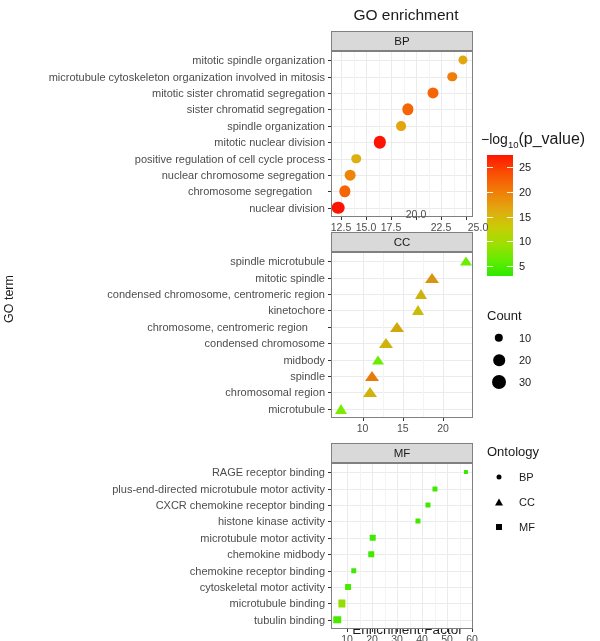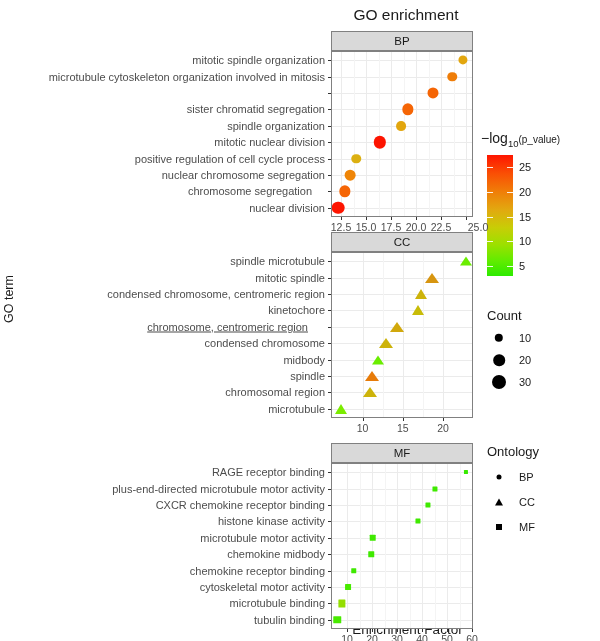--- a/index.html
+++ b/index.html
@@ -250,21 +250,21 @@
           <div class="pt pt-square" style="left: 40.75px; top: 73.8px; width: 6.59854px; height: 6.59854px; background: rgb(63, 233, 0);"></div>
           <div class="pt pt-square" style="left: 39.25px; top: 90.2px; width: 5.51374px; height: 5.51374px; background: rgb(63, 233, 0);"></div>
           <div class="pt pt-square" style="left: 21.75px; top: 106.6px; width: 5.51374px; height: 5.51374px; background: rgb(63, 233, 0);"></div>
           <div class="pt pt-square" style="left: 16px; top: 123px; width: 5.90048px; height: 5.90048px; background: rgb(72, 234, 0);"></div>
           <div class="pt pt-square" style="left: 10px; top: 139.4px; width: 7.22246px; height: 7.22246px; background: rgb(148, 222, 0);"></div>
           <div class="pt pt-square" style="left: 5.25px; top: 155.8px; width: 7.51307px; height: 7.51307px; background: rgb(72, 234, 0);"></div>
         </div>
       </div>
     </div>
   <div id="legends">
-      <div class="legend-title" style="position: absolute; left: 481px; top: 130px;"><span style="font-size:14px">−</span><span style="font-size:14px">log</span><sub style="font-size:9.5px">10</sub><span style="font-size:10px">(p_value)</span></div>
+      <div class="legend-title" style="position: absolute; left: 481px; top: 130px;"><span style="font-size:14px">−</span><span style="font-size:14px">log</span><sub style="font-size:9.5px">10</sub><span style="font-size:16px">(p_value)</span></div>
       <div class="cbar" style="left: 487px; top: 155px; height: 121px;"></div>
       <div class="cbar-tickin" style="left: 487px; top: 167.347px;"></div>
       <div class="cbar-tickin" style="left: 507px; top: 167.347px;"></div>
       <div class="cbar-lab" style="left: 519px; top: 167.347px;">25</div>
       <div class="cbar-tickin" style="left: 487px; top: 192.041px;"></div>
       <div class="cbar-tickin" style="left: 507px; top: 192.041px;"></div>
       <div class="cbar-lab" style="left: 519px; top: 192.041px;">20</div>
       <div class="cbar-tickin" style="left: 487px; top: 216.735px;"></div>
       <div class="cbar-tickin" style="left: 507px; top: 216.735px;"></div>
       <div class="cbar-lab" style="left: 519px; top: 216.735px;">15</div>
@@ -286,20 +286,21 @@
       <div class="key-lab" style="left: 519px; top: 477px;">BP</div>
       <div class="key-glyph tri" style="position: absolute; transform: translate(-50%, -50%); left: 499px; top: 502px; border-left: 4px solid transparent; border-right: 4px solid transparent; border-bottom: 7px solid rgb(0, 0, 0);"></div>
       <div class="key-lab" style="left: 519px; top: 502px;">CC</div>
       <div class="key-glyph" style="position: absolute; transform: translate(-50%, -50%); left: 499px; top: 527px; width: 6px; height: 6px; background: rgb(0, 0, 0);"></div>
       <div class="key-lab" style="left: 519px; top: 527px;">MF</div>
     </div>
 <div class="ylab" style="right: 275px; top: 60.2px; position: absolute;">mitotic spindle organization</div>
     <div class="ytick" style="left: 328px; top: 60.2px;"></div>
     <div class="ylab" style="right: 275px; top: 76.6px; position: absolute;">microtubule cytoskeleton organization involved in mitosis</div>
     <div class="ytick" style="left: 328px; top: 76.6px;"></div>
+    <div class="ylab" style="right: 275px; top: 93px; position: absolute;">mitotic sister chromatid segregation</div>
     <div class="ytick" style="left: 328px; top: 93px;"></div>
     <div class="ylab" style="right: 275px; top: 109.4px; position: absolute;">sister chromatid segregation</div>
     <div class="ytick" style="left: 328px; top: 109.4px;"></div>
     <div class="ylab" style="right: 275px; top: 125.8px; position: absolute;">spindle organization</div>
     <div class="ytick" style="left: 328px; top: 125.8px;"></div>
     <div class="ylab" style="right: 275px; top: 142.2px; position: absolute;">mitotic nuclear division</div>
     <div class="ytick" style="left: 328px; top: 142.2px;"></div>
     <div class="ylab" style="right: 275px; top: 158.6px; position: absolute;">positive regulation of cell cycle process</div>
     <div class="ytick" style="left: 328px; top: 158.6px;"></div>
     <div class="ylab" style="right: 275px; top: 175px; position: absolute;">nuclear chromosome segregation</div>
@@ -308,34 +309,34 @@
     <div class="ytick" style="left: 328px; top: 191.4px;"></div>
     <div class="ylab" style="right: 275px; top: 207.8px; position: absolute;">nuclear division</div>
     <div class="ytick" style="left: 328px; top: 207.8px;"></div>
     <div class="xtick" style="left: 341px; top: 217px;"></div>
     <div class="xlab" style="left: 341px; top: 221px;">12.5</div>
     <div class="xtick" style="left: 366px; top: 217px;"></div>
     <div class="xlab" style="left: 366px; top: 221px;">15.0</div>
     <div class="xtick" style="left: 391px; top: 217px;"></div>
     <div class="xlab" style="left: 391px; top: 221px;">17.5</div>
     <div class="xtick" style="left: 416px; top: 217px;"></div>
-    <div class="xlab" style="left: 416px; top: 221px;">20.0</div>
+    <div class="xlab" style="left: 416px; top: 208px;">20.0</div>
     <div class="xtick" style="left: 441px; top: 217px;"></div>
     <div class="xlab" style="left: 441px; top: 221px;">22.5</div>
     <div class="xtick" style="left: 466px; top: 217px;"></div>
     <div class="xlab" style="left: 478px; top: 221px;">25.0</div>
     <div class="ylab" style="right: 275px; top: 261.2px; position: absolute;">spindle microtubule</div>
     <div class="ytick" style="left: 328px; top: 261.2px;"></div>
     <div class="ylab" style="right: 275px; top: 277.6px; position: absolute;">mitotic spindle</div>
     <div class="ytick" style="left: 328px; top: 277.6px;"></div>
     <div class="ylab" style="right: 275px; top: 294px; position: absolute;">condensed chromosome, centromeric region</div>
     <div class="ytick" style="left: 328px; top: 294px;"></div>
     <div class="ylab" style="right: 275px; top: 310.4px; position: absolute;">kinetochore</div>
     <div class="ytick" style="left: 328px; top: 310.4px;"></div>
-    <div class="ylab" style="right: 292px; top: 326.8px; position: absolute; text-decoration: underline;">chromosome, centromeric region</div>
+    <div class="ylab" style="right: 292px; top: 326.8px; position: absolute;">chromosome, centromeric region</div>
     <div class="ytick" style="left: 328px; top: 326.8px;"></div>
     <div class="ylab" style="right: 275px; top: 343.2px; position: absolute;">condensed chromosome</div>
     <div class="ytick" style="left: 328px; top: 343.2px;"></div>
     <div class="ylab" style="right: 275px; top: 359.6px; position: absolute;">midbody</div>
     <div class="ytick" style="left: 328px; top: 359.6px;"></div>
     <div class="ylab" style="right: 275px; top: 376px; position: absolute;">spindle</div>
     <div class="ytick" style="left: 328px; top: 376px;"></div>
     <div class="ylab" style="right: 275px; top: 392.4px; position: absolute;">chromosomal region</div>
     <div class="ytick" style="left: 328px; top: 392.4px;"></div>
     <div class="ylab" style="right: 275px; top: 408.8px; position: absolute;">microtubule</div>

